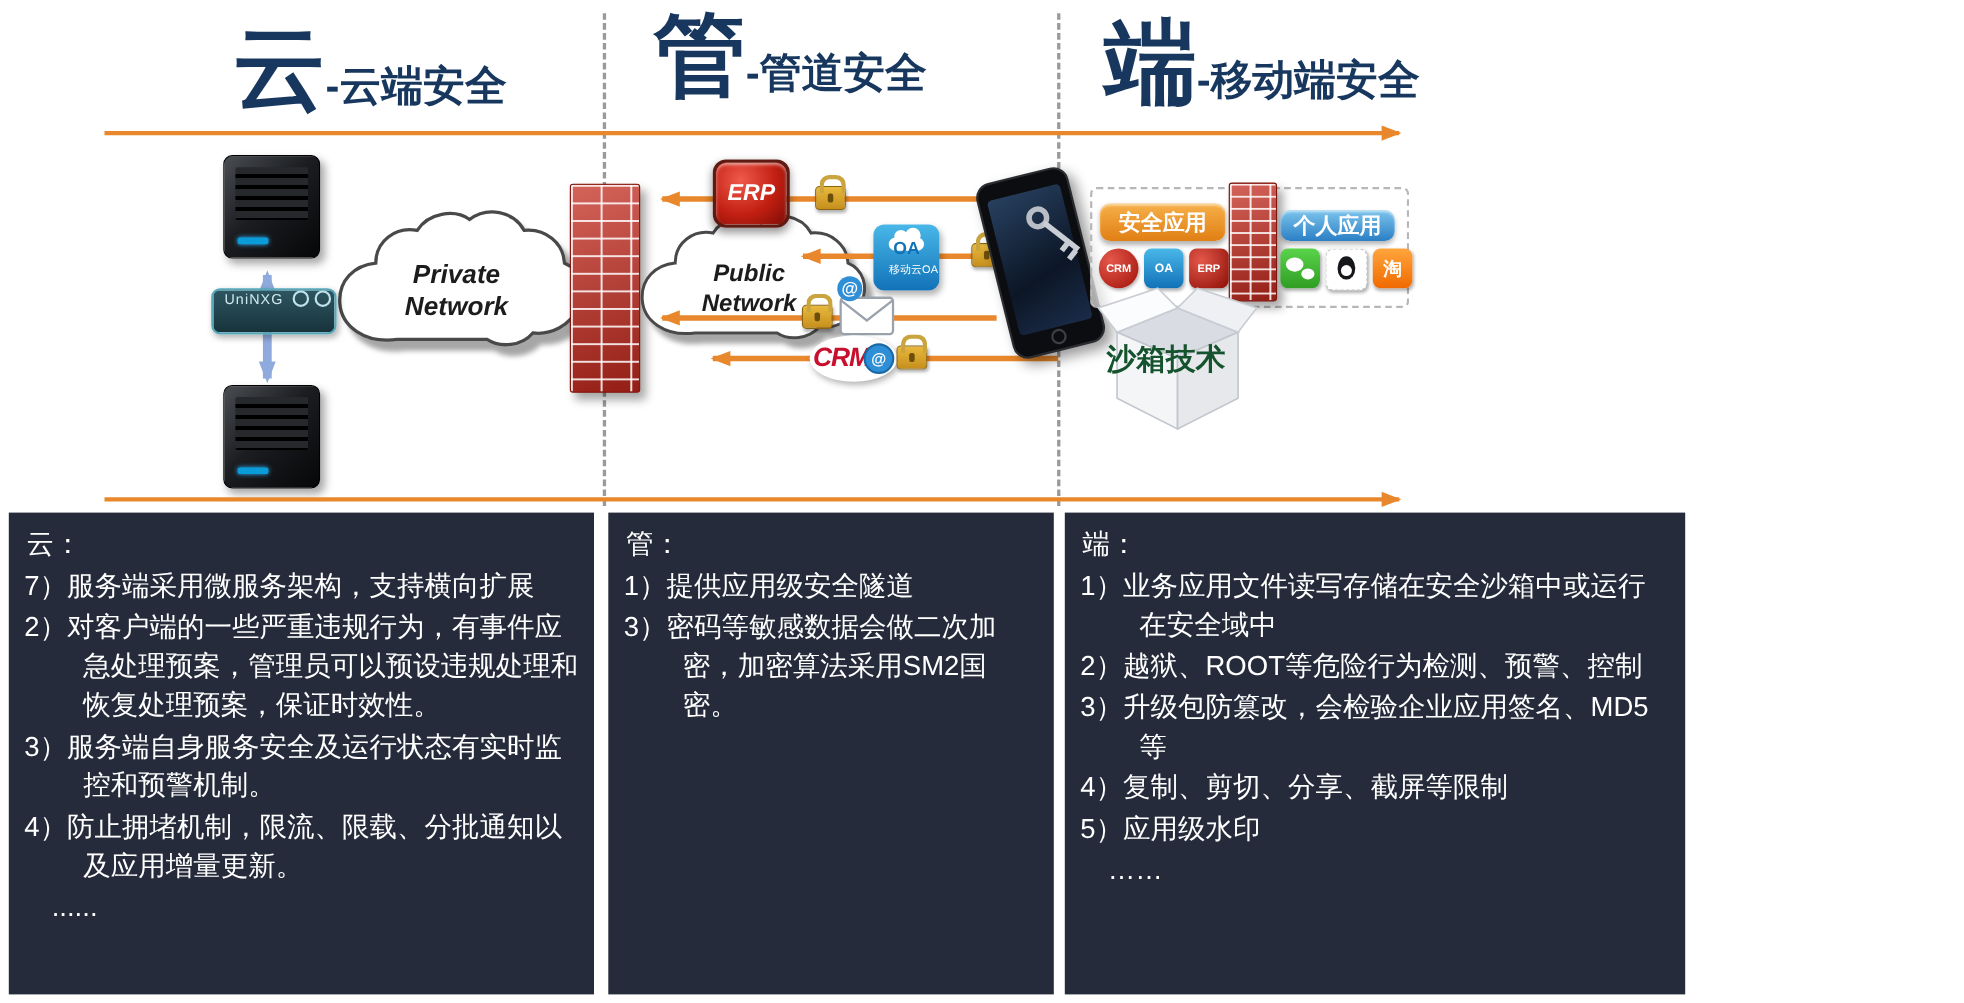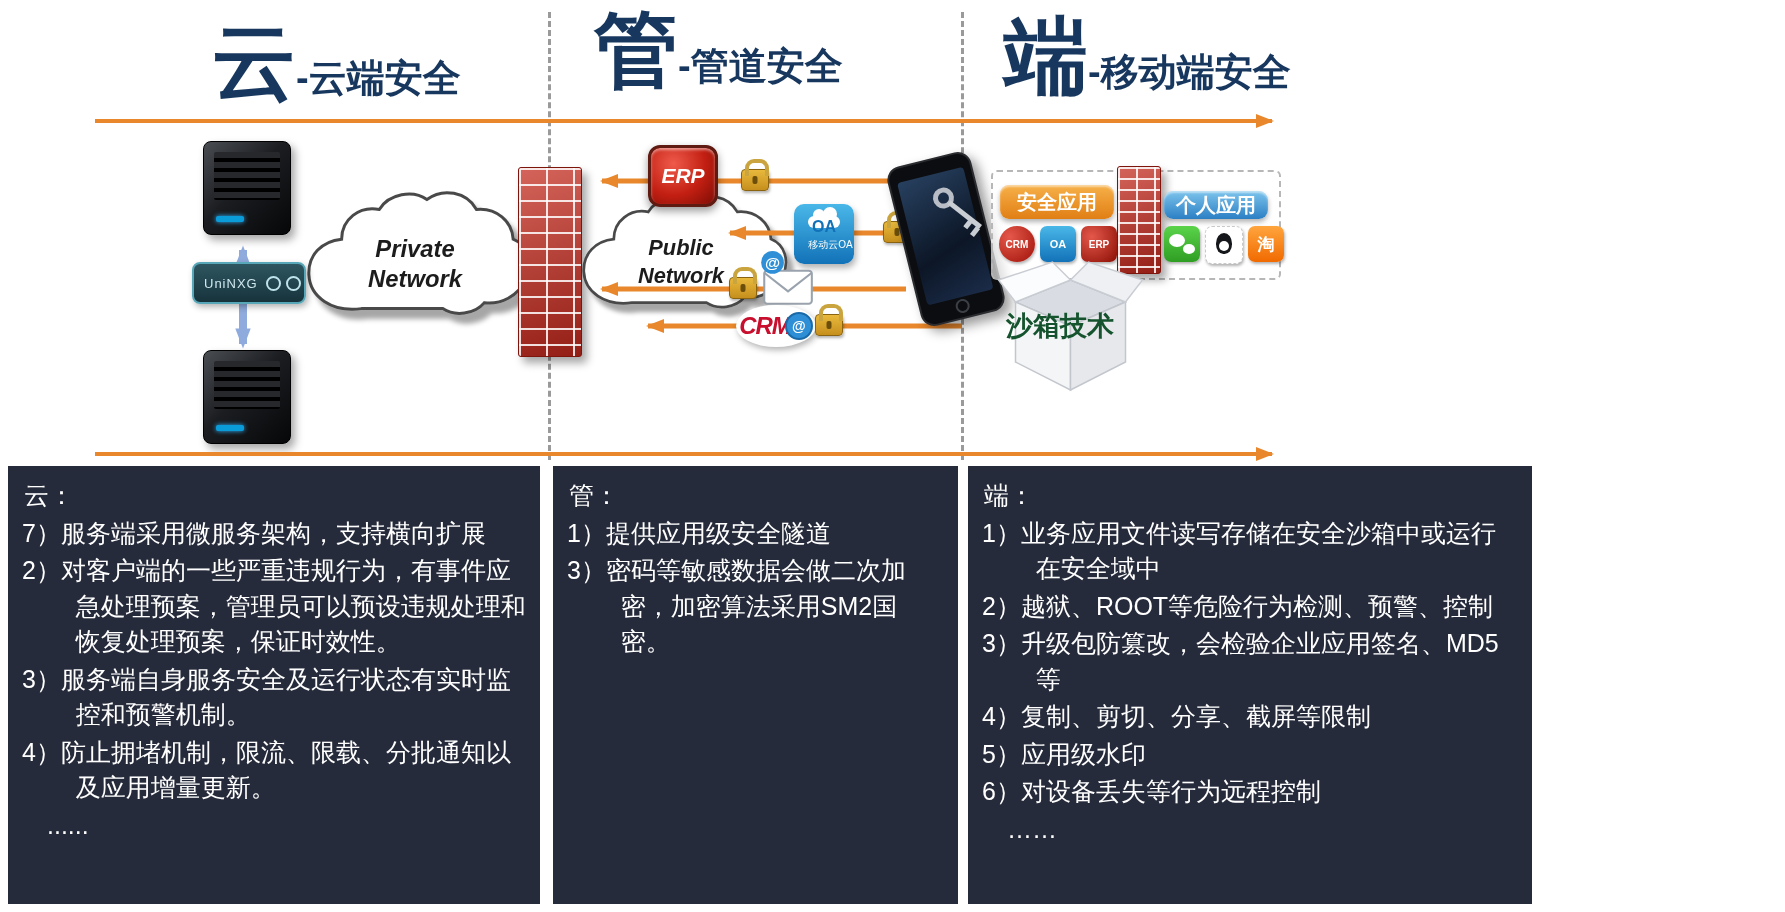--- a/index.html
+++ b/index.html
@@ -22,21 +22,21 @@
           background:linear-gradient(135deg,#4a4d52,#1b1d21 45%,#060708);
           box-shadow:4px 5px 8px rgba(0,0,0,.35);}
   .server::before{content:"";position:absolute;left:10px;right:10px;top:10px;height:48px;
           background:repeating-linear-gradient(#26282c 0 6px,#000 6px 10px);border-radius:2px;}
   .server::after{content:"";position:absolute;left:12px;bottom:12px;width:28px;height:6px;
           background:#0a9cd8;box-shadow:0 0 5px #31b4ff;border-radius:2px;}
 
   
   .switch{position:absolute;left:192px;top:262px;width:114px;height:42px;
           background:linear-gradient(#2e5660,#17333c);border:2px solid #57a7b8;border-radius:8px;
-          display:flex;align-items:center;gap:8px;padding:16px 10px;box-sizing:border-box;
+          display:flex;gap:8px;padding:0 10px;box-sizing:border-box;
           color:#cfe8ee;font-size:13px;letter-spacing:1px;box-shadow:2px 3px 6px rgba(0,0,0,.3);}
   .switch .ports{margin-left:auto;display:flex;gap:5px;}
   .switch .port{width:11px;height:11px;border:2px solid #bfe3ea;border-radius:50%;}
 
   
   .cloud-svg{position:absolute;overflow:visible;}
   .cloud-body{fill:#ffffff;stroke:#4a4a4a;stroke-width:3;}
   .cloud-text{font-family:"Liberation Sans","DejaVu Sans",sans-serif;font-style:italic;font-weight:600;
               font-size:24px;fill:#1c1c1c;}
 
@@ -295,18 +295,17 @@
 
   <section class="panel" style="left:968px;width:564px;">
     <div class="panel-title">端：</div>
     <ul class="panel-list">
 
     <li class="panel-item">1）业务应用文件读写存储在安全沙箱中或运行在安全域中</li>
         <li class="panel-item">2）越狱、ROOT等危险行为检测、预警、控制</li>
         <li class="panel-item">3）升级包防篡改，会检验企业应用签名、MD5等</li>
         <li class="panel-item">4）复制、剪切、分享、截屏等限制</li>
         <li class="panel-item">5）应用级水印</li>
-        <li class="panel-item">6）对设备丢失等行为远程控制</li>
         <li class="panel-item">　……</li>
       </ul>
   </section>
 
 </div>
 
 </body></html>

